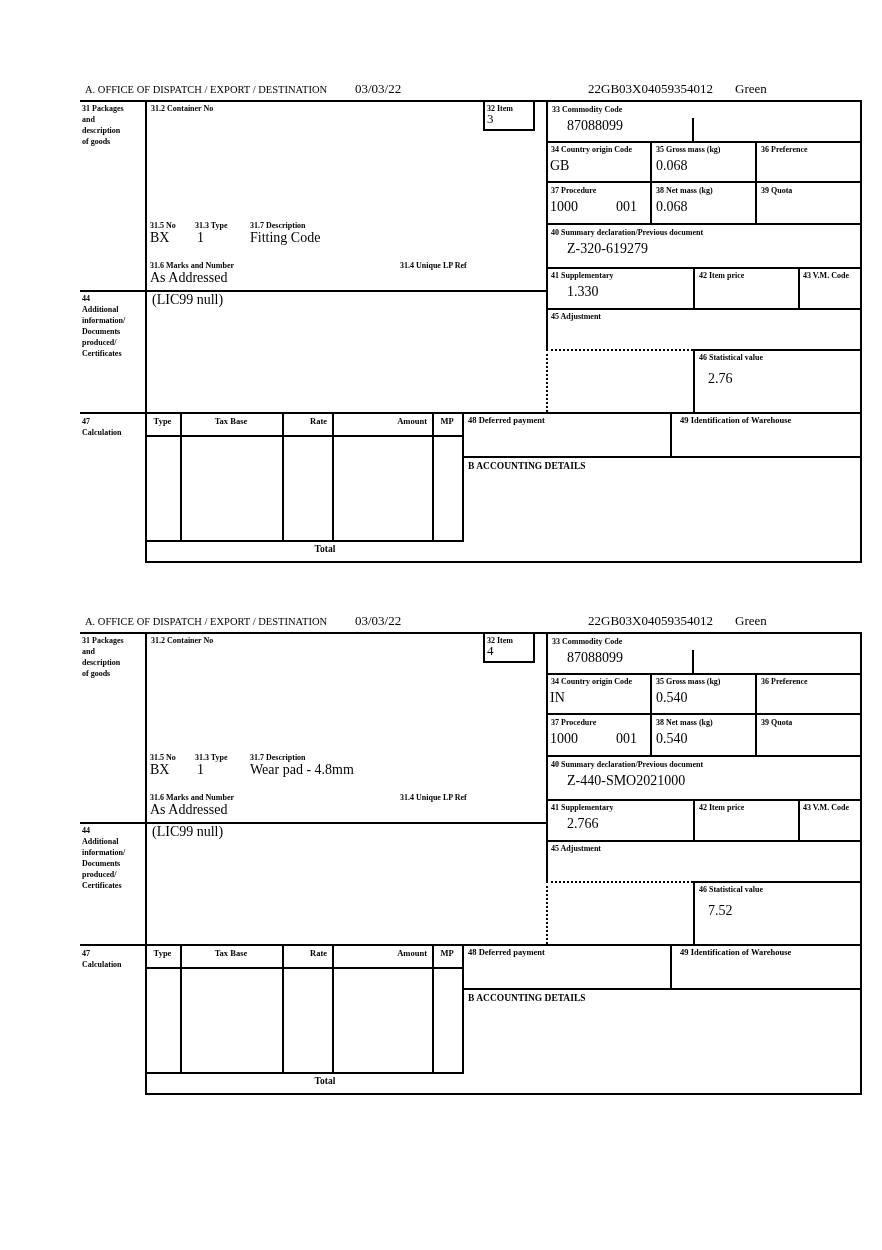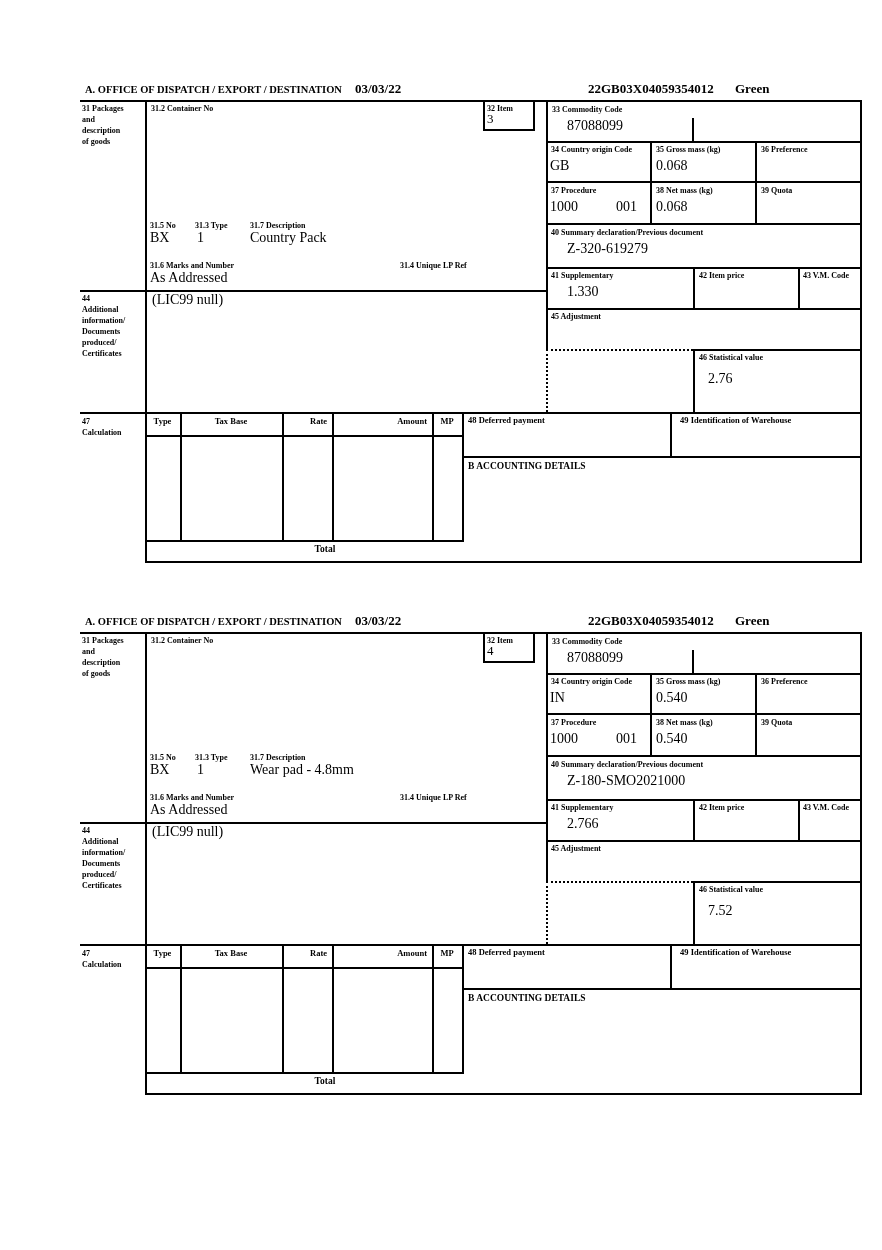--- a/index.html
+++ b/index.html
@@ -5,21 +5,21 @@
   html,body{margin:0;padding:0;background:#fff;}
   .page{position:relative;width:882px;height:1250px;background:#ffffff;color:#000;
         font-family:"Liberation Serif",serif;overflow:hidden;}
   .block{position:absolute;left:80px;width:784px;height:485px;}
   .hl{position:absolute;height:2px;background:#000;}
   .vl{position:absolute;width:2px;background:#000;}
   .dh{position:absolute;height:0;border-top:2px dotted #000;}
   .dv{position:absolute;width:0;border-left:2px dotted #000;}
   .lbl{position:absolute;font-size:8px;font-weight:bold;line-height:11px;white-space:pre-line;}
   .val{position:absolute;font-size:14px;line-height:16px;white-space:nowrap;}
-  .hdr{position:absolute;font-size:10.5px;font-weight:bold;white-space:nowrap;}
+  .hdr{position:absolute;font-size:10.5px;font-weight:normal;white-space:nowrap;}
   .hdr-lg{font-size:13px;}
   .box32{position:absolute;left:403px;top:20px;width:48px;height:29px;
          border-left:2px solid #000;border-right:2px solid #000;border-bottom:2px solid #000;}
   .th{position:absolute;top:336px;font-size:8.5px;font-weight:bold;}
 </style>
 </head>
 <body>
 
 <div class="page">
 
@@ -77,21 +77,21 @@
 Certificates</div>
     <div class="lbl" style="left:2px;top:336px">47
 Calculation</div>
 
     <div class="lbl" style="left:71px;top:23px">31.2 Container No</div>
     <div class="lbl" style="left:70px;top:140px">31.5 No</div>
     <div class="lbl" style="left:115px;top:140px">31.3 Type</div>
     <div class="lbl" style="left:170px;top:140px">31.7 Description</div>
     <div class="val" style="left:70px;top:150px">BX</div>
     <div class="val" style="left:117px;top:150px">1</div>
-    <div class="val" style="left:170px;top:150px">Country Pack</div>
+    <div class="val" style="left:170px;top:150px">Fitting Code</div>
     <div class="lbl" style="left:70px;top:180px">31.6 Marks and Number</div>
     <div class="lbl" style="left:320px;top:180px">31.4 Unique LP Ref</div>
     <div class="val" style="left:70px;top:190px">As Addressed</div>
     <div class="val" style="left:72px;top:212px">(LIC99 null)</div>
 
     <div class="lbl" style="left:472px;top:24px">33 Commodity Code</div>
     <div class="val" style="left:487px;top:38px">87088099</div>
     <div class="lbl" style="left:471px;top:64px">34 Country origin Code</div>
     <div class="val" style="left:470px;top:78px">GB</div>
     <div class="lbl" style="left:576px;top:64px">35 Gross mass (kg)</div>
@@ -199,21 +199,21 @@
     <div class="lbl" style="left:576px;top:64px">35 Gross mass (kg)</div>
     <div class="val" style="left:576px;top:78px">0.540</div>
     <div class="lbl" style="left:681px;top:64px">36 Preference</div>
     <div class="lbl" style="left:471px;top:105px">37 Procedure</div>
     <div class="val" style="left:470px;top:119px">1000</div>
     <div class="val" style="left:536px;top:119px">001</div>
     <div class="lbl" style="left:576px;top:105px">38 Net mass (kg)</div>
     <div class="val" style="left:576px;top:119px">0.540</div>
     <div class="lbl" style="left:681px;top:105px">39 Quota</div>
     <div class="lbl" style="left:471px;top:147px">40 Summary declaration/Previous document</div>
-    <div class="val" style="left:487px;top:161px">Z-180-SMO2021000</div>
+    <div class="val" style="left:487px;top:161px">Z-440-SMO2021000</div>
     <div class="lbl" style="left:471px;top:190px">41 Supplementary</div>
     <div class="val" style="left:487px;top:204px">2.766</div>
     <div class="lbl" style="left:619px;top:190px">42 Item price</div>
     <div class="lbl" style="left:723px;top:190px">43 V.M. Code</div>
     <div class="lbl" style="left:471px;top:231px">45 Adjustment</div>
     <div class="lbl" style="left:619px;top:272px">46 Statistical value</div>
     <div class="val" style="left:628px;top:291px">7.52</div>
 
     <div class="th" style="left:65px;width:35px;text-align:center">Type</div>
     <div class="th" style="left:100px;width:102px;text-align:center">Tax Base</div>

